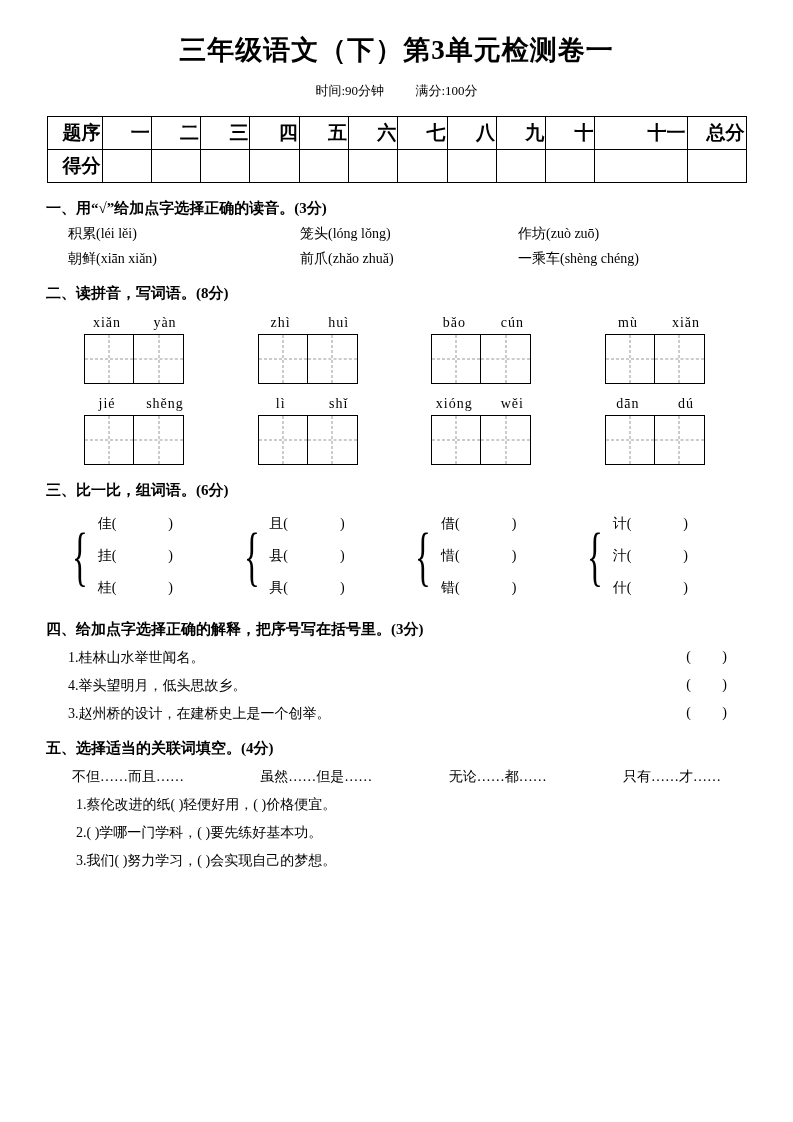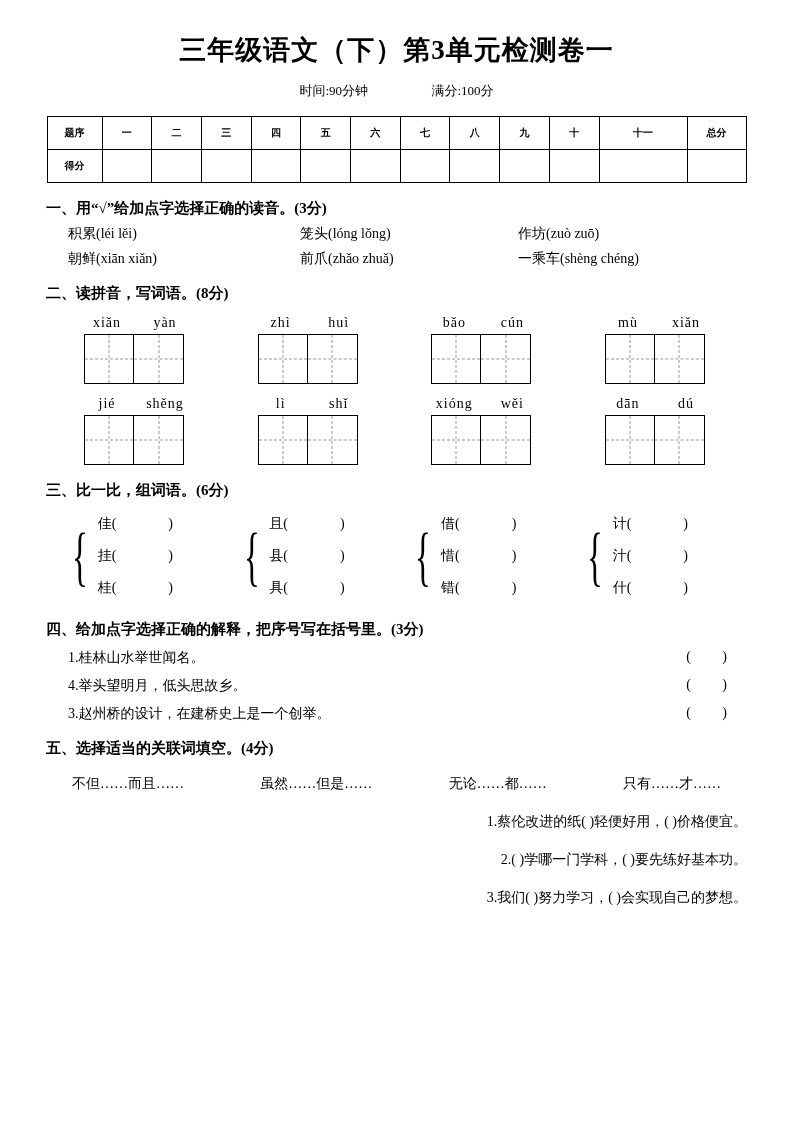--- a/index.html
+++ b/index.html
@@ -19,33 +19,33 @@
     font-weight: bold;
     letter-spacing: 1px;
     margin-top: 32px;
     font-family: "Liberation Serif", "DejaVu Serif", serif;
   }
   .subtitle {
     text-align: center;
     font-size: 13px;
     margin-top: 14px;
   }
-  .subtitle span { margin: 0 30px; }
+  .subtitle span { margin: 0 14px; }
 
   
   .score-table {
     margin: 16px auto 0 auto;
     border-collapse: collapse;
     width: 700px;
   }
   .score-table td {
     border: 1px solid #000;
     height: 30px;
-    text-align: center;
-    font-size: 10px;
+    text-align: right;
+    font-size: 19px;
     font-weight: bold;
   }
   .score-table td.head { width: 52px; }
   .score-table td.total { width: 56px; }
 
   .sec {
     margin: 0 46px;
   }
   .sec-title {
     font-size: 15px;
@@ -95,22 +95,22 @@
   .brace-col div { height: 32px; line-height: 32px; white-space: nowrap; }
   .blankline { display:inline-block; width: 52px; }
 
   .explain { font-size: 14px; padding-left: 22px; margin-top: 8px; }
   .qline {
     font-size: 14px; padding-left: 22px; margin-top: 10px;
     display:flex; justify-content: space-between; padding-right: 6px;
   }
   .qline .paren { letter-spacing: 14px; }
 
-  .conj-row { display:flex; justify-content: space-between; font-size: 14px; padding: 0 26px; margin-top: 17px; }
-  .fill-line { font-size: 14px; padding-left: 30px; margin-top: 20px; text-align: right; }
+  .conj-row { display:flex; justify-content: space-between; font-size: 14px; padding: 0 26px; margin-top: 10px; }
+  .fill-line { font-size: 14px; padding-left: 30px; margin-top: 10px; }
 </style>
 </head>
 <body>
 
 <div class="page">
 
   <div class="title">三年级语文（下）第3单元检测卷一</div>
 
   <div class="subtitle">
     <span>时间:90分钟</span>

